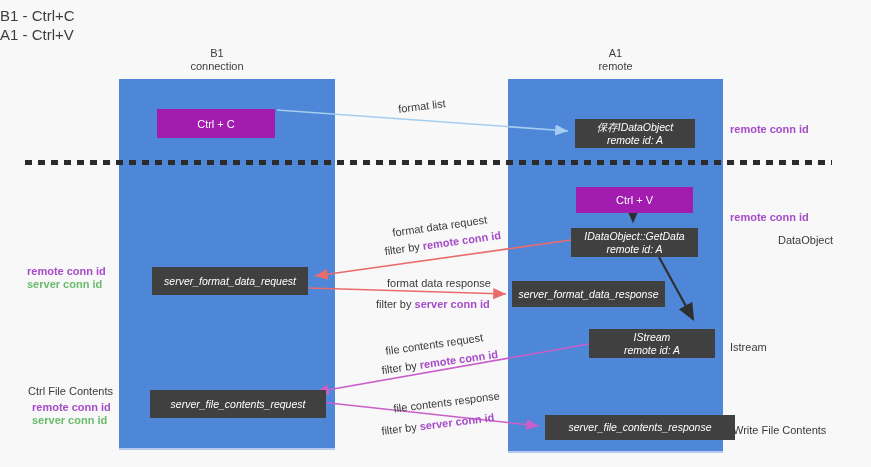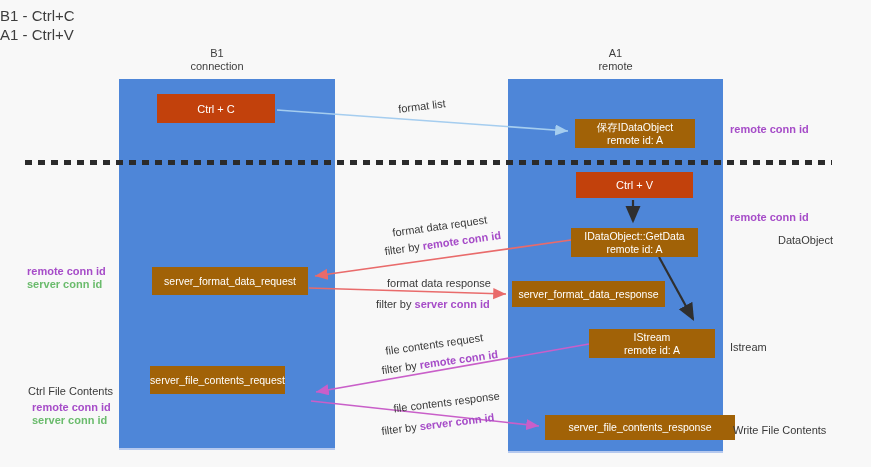--- a/index.html
+++ b/index.html
@@ -47,22 +47,22 @@
   .node {
     position: absolute;
     display: flex;
     flex-direction: column;
     align-items: center;
     justify-content: center;
     color: #ffffff;
     text-align: center;
     white-space: nowrap;
   }
-  .node.green { background: #c2410c; font-size: 11px; }
-  .node.orange { background: #a16207; font-size: 10.5px; line-height: 13px; }
+  .node.green { background: #a21caf; font-size: 11px; margin-top: 15px; }
+  .node.orange { background: #404040; font-size: 10.5px; line-height: 13px; font-style: italic; }
   .flow-label {
     position: absolute;
     font-size: 11px;
     color: #3a3a3a;
     white-space: nowrap;
   }
   .rot { transform: rotate(-8deg); }
   .rot7 { transform: rotate(-7deg); }
   .side-label {
     position: absolute;
@@ -151,21 +151,21 @@
 
   <div class="node orange" style="left:152px; top:267px; width:156px; height:28px;">
     <div>server_format_data_request</div>
   </div>
 
   <div class="node orange" style="left:589px; top:329px; width:126px; height:29px;">
     <div>IStream</div>
     <div>remote id: A</div>
   </div>
 
-  <div class="node orange" style="left:150px; top:366px; width:135px; height:28px;">
+  <div class="node orange" style="left:150px; top:390px; width:176px; height:28px;">
     <div>server_file_contents_request</div>
   </div>
 
   <div class="node orange" style="left:545px; top:415px; width:190px; height:25px;">
     <div>server_file_contents_response</div>
   </div>
 
   <div class="flow-label rot7" style="left:398px; top:100px;">format list</div>
 
   <div class="flow-label rot" style="left:392px; top:220px;">format data request</div>

